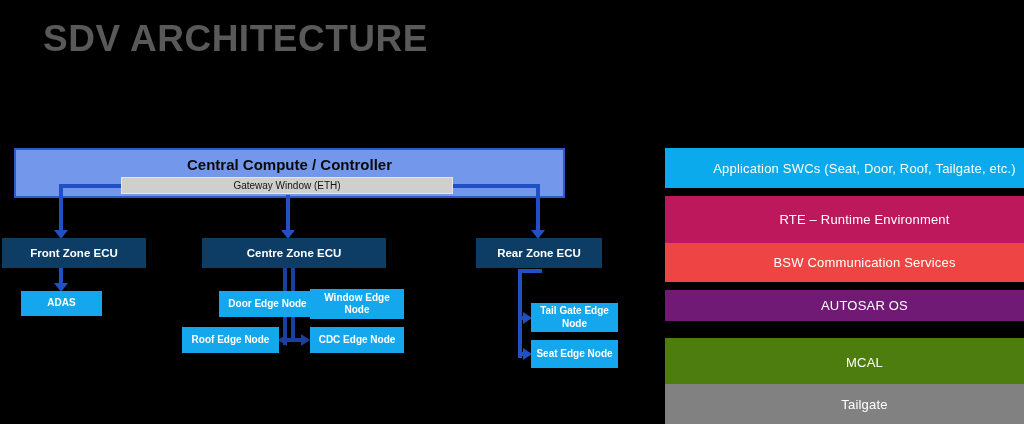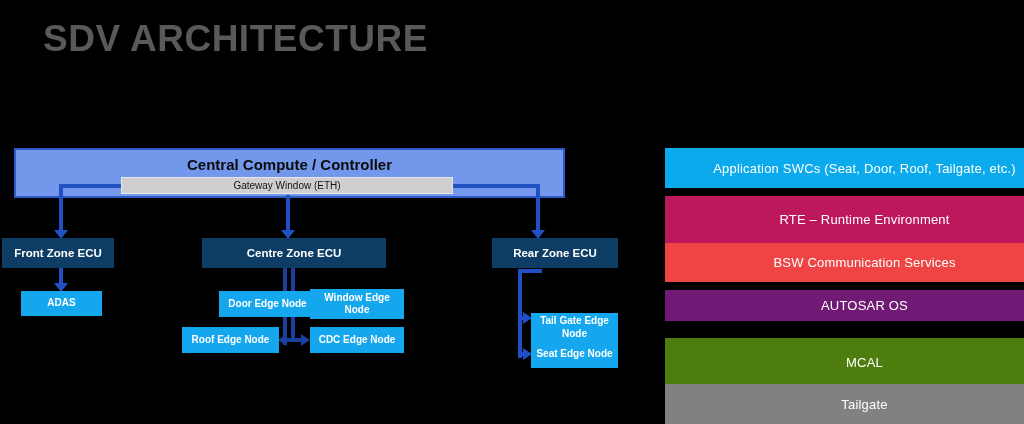--- a/index.html
+++ b/index.html
@@ -59,27 +59,27 @@
     <div class="line" style="left:59px;top:184px;width:4px;height:46px;"></div>
     <div class="tri down" style="left:54px;top:230px;"></div>
 
     <div class="line" style="left:286px;top:195px;width:4px;height:35px;"></div>
     <div class="tri down" style="left:281px;top:230px;"></div>
 
     <div class="line" style="left:453px;top:184px;width:87px;height:4px;"></div>
     <div class="line" style="left:536px;top:184px;width:4px;height:46px;"></div>
     <div class="tri down" style="left:531px;top:230px;"></div>
 
-    <div class="box zone" style="left:2px;top:238px;width:112px;height:30px;">
+    <div class="box zone" style="left:2px;top:238px;width:144px;height:30px;">
       <span>Front Zone ECU</span>
     </div>
     <div class="box zone" style="left:202px;top:238px;width:184px;height:30px;">
       <span>Centre Zone ECU</span>
     </div>
-    <div class="box zone" style="left:492px;top:238px;width:126px;height:30px;">
+    <div class="box zone" style="left:476px;top:238px;width:126px;height:30px;">
       <span>Rear Zone ECU</span>
     </div>
 
     <div class="line" style="left:59px;top:268px;width:4px;height:15px;"></div>
     <div class="tri down" style="left:54px;top:283px;"></div>
     <div class="box node" style="left:21px;top:291px;width:81px;height:25px;">
       <span>ADAS</span>
     </div>
 
     <div class="line dark" style="left:283px;top:268px;width:4px;height:77px;"></div>
@@ -106,21 +106,21 @@
       <span>CDC Edge Node</span>
     </div>
 
     <div class="line" style="left:518px;top:269px;width:24px;height:4px;"></div>
     <div class="line" style="left:518px;top:269px;width:4px;height:89px;"></div>
     <div class="line" style="left:522px;top:316px;width:3px;height:4px;"></div>
     <div class="tri right royal" style="left:523px;top:312px;"></div>
     <div class="line" style="left:522px;top:352px;width:3px;height:4px;"></div>
     <div class="tri right royal" style="left:523px;top:348px;"></div>
 
-    <div class="box node" style="left:531px;top:313px;width:87px;height:29px;">
+    <div class="box node" style="left:531px;top:303px;width:87px;height:29px;">
       <span>Tail Gate Edge Node</span>
     </div>
     <div class="box node" style="left:531px;top:340px;width:87px;height:28px;">
       <span>Seat Edge Node</span>
     </div>
   </div>
 
   <div>
     <div class="bar" style="top: 148px; height: 40px; background: rgb(11, 170, 236);">
       <span>Application SWCs (Seat, Door, Roof, Tailgate, etc.)</span>

